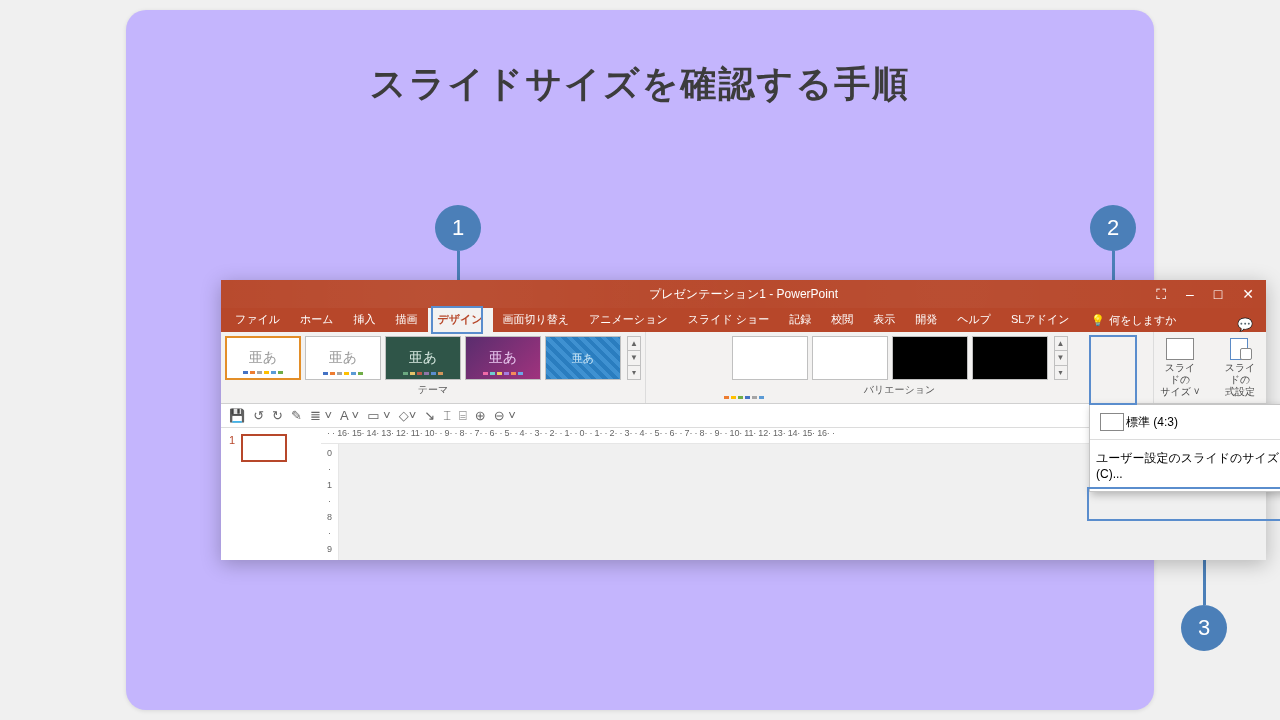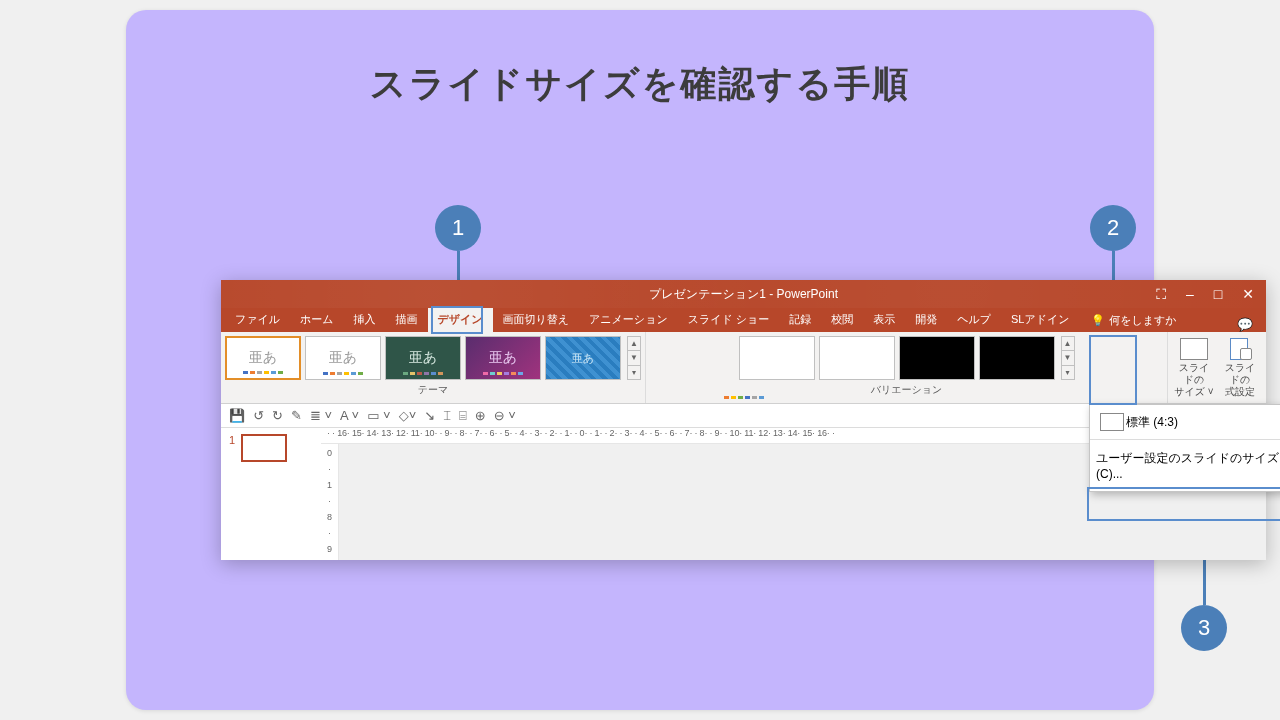--- a/index.html
+++ b/index.html
@@ -155,21 +155,21 @@
   }
   .theme-dots i { width:5px; height:3px; display:block; }
   .group-label { font-size:10px; color:#5a5a5a; padding:3px 0; }
   .var-group { display:flex; flex-direction:column; align-items:center; padding:4px 4px 0 4px; border-right:1px solid #dcdcdc; flex:1; }
   .var-row { display:flex; gap:4px; }
   .var-thumb {
     width: 76px; height:44px; border:1px solid #c0c0c0; background:#fff;
     display:flex; align-items:flex-end; justify-content:center; padding-bottom:6px;
   }
   .var-thumb.black { background:#000; }
-  .custom-group { display:flex; gap:2px; padding:4px 4px 0 4px; position:relative; }
+  .custom-group { display:flex; gap:16px; padding:4px 4px 0 4px; position:relative; }
   .custom-btn {
     display:flex; flex-direction:column; align-items:center; width:44px;
     font-size:10px; color:#4a4a4a; line-height:1.2; text-align:center;
     padding:2px; cursor:pointer;
   }
   .custom-btn .iconbox {
     width:28px; height:22px; border:1px solid #888; background:#fff;
     margin-bottom:2px;
   }
   .custom-btn.fmt .iconbox { border:none; background:none; position:relative; }

